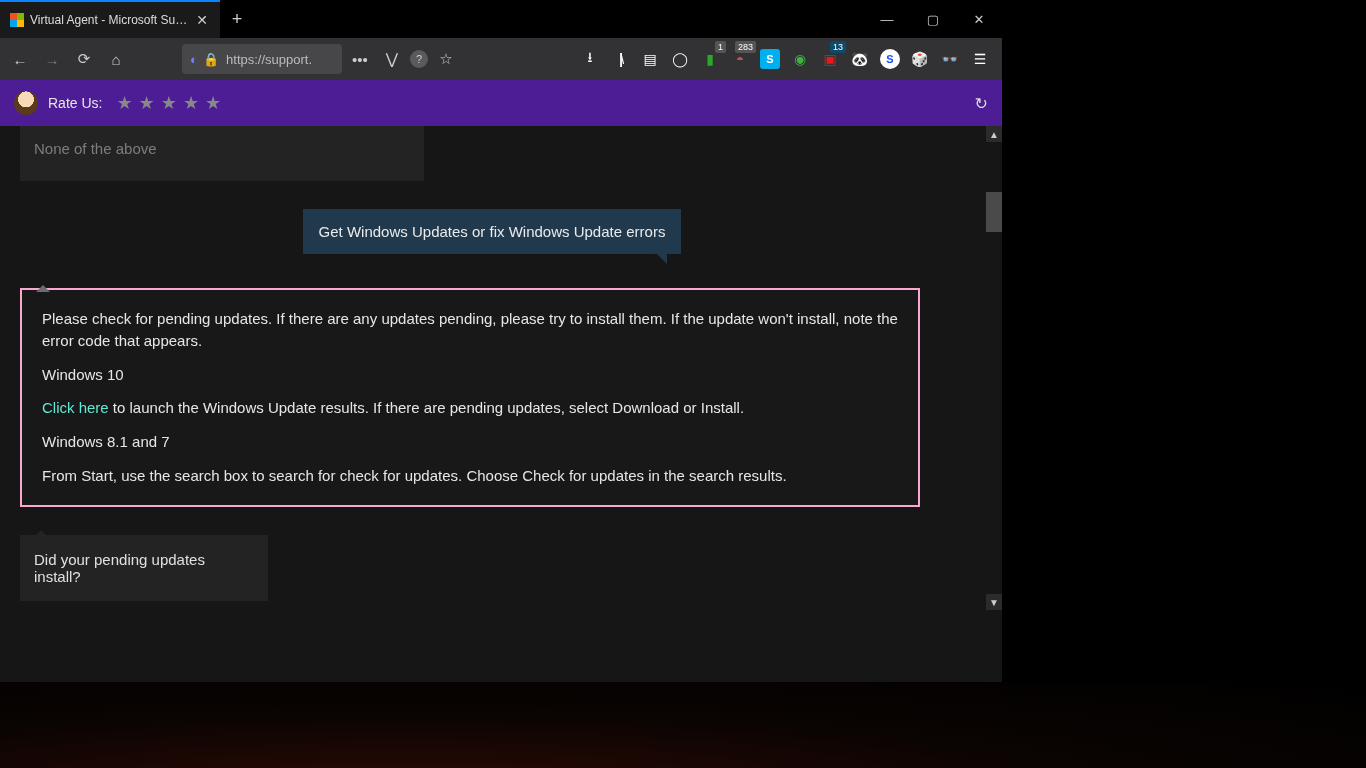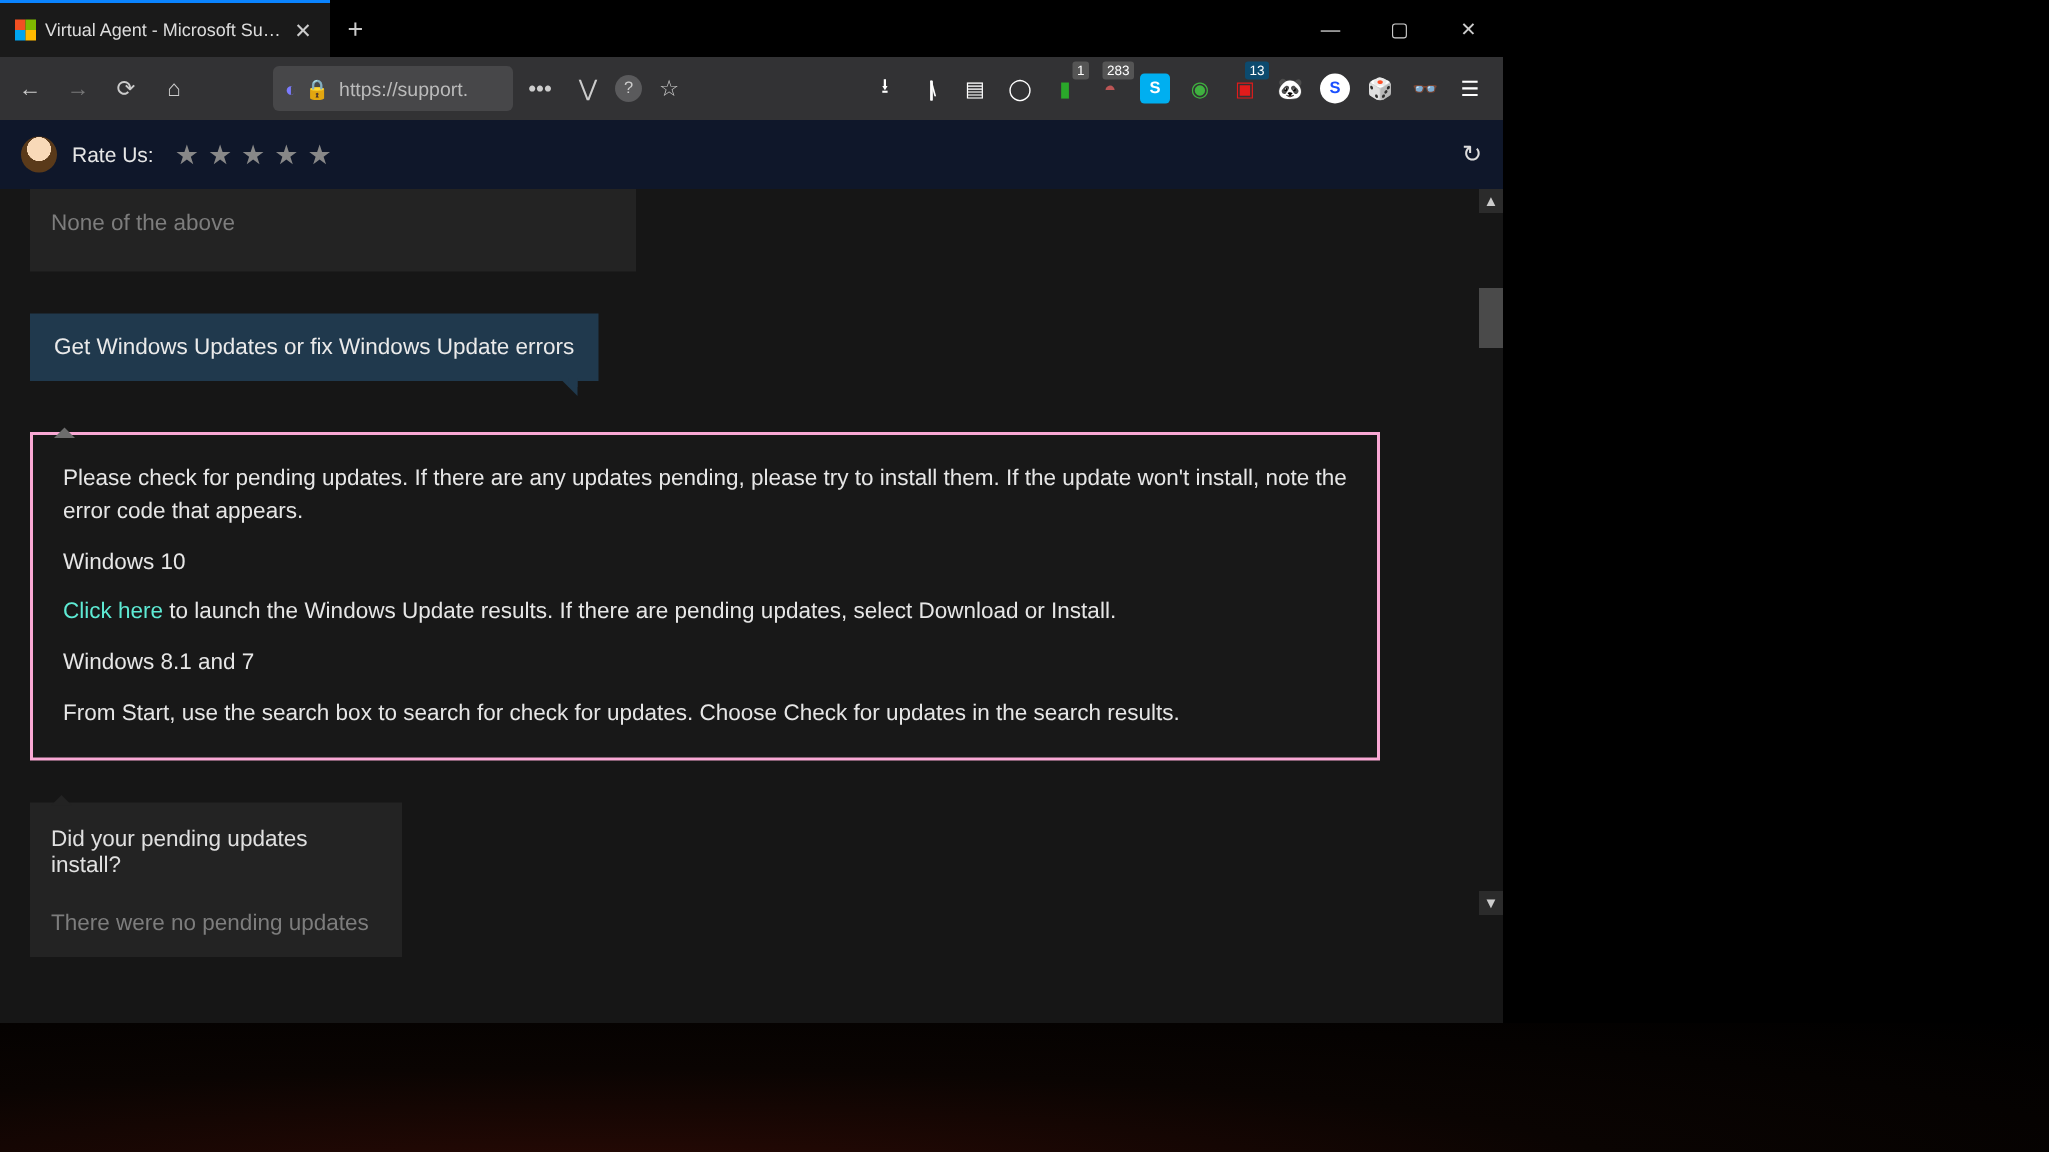--- a/index.html
+++ b/index.html
@@ -81,21 +81,21 @@
 .ext-row { display: flex; align-items: center; gap: 10px; margin-right: 6px; }
 .ext { width: 20px; height: 20px; display:flex; align-items:center; justify-content:center; font-size: 14px; position: relative; }
 .badge {
   position: absolute; top: -8px; right: -6px;
   background: #555; color: #fff; font-size: 9px;
   padding: 0 3px; border-radius: 2px; line-height: 12px;
 }
 .badge.red { background:#0c4a6e; }
 .ratebar {
   height: 46px;
-  background: #0f172a;
+  background: #4c1d95;
   display: flex; align-items: center;
   padding: 0 14px; gap: 10px;
 }
 .avatar {
   width: 24px; height: 24px; border-radius: 50%;
   background: radial-gradient(circle at 50% 35%, #f8d9b8 40%, #5a3a1a 41%);
 }
 .rate-label { font-size: 14px; color: #e6e6e6; }
 .stars { color: #888; font-size: 18px; letter-spacing: 6px; margin-left: 4px; }
 .refresh-ico { margin-left: auto; color: #ddd; font-size: 16px; }
@@ -112,21 +112,21 @@
   background: #232323;
   width: 404px;
   padding: 4px 0 14px 0;
   margin-bottom: 28px;
 }
 .bot-opt {
   padding: 10px 14px;
   color: #7d7d7d;
   font-size: 15px;
 }
-.user-bubble-row { display:flex; justify-content:flex-start; margin-bottom: 34px; position: relative; }
+.user-bubble-row { display:flex; justify-content:center; margin-bottom: 34px; position: relative; }
 .user-bubble {
   background: #20394d;
   color: #eaeaea;
   padding: 14px 16px;
   font-size: 15px;
   max-width: 420px;
   margin-right: 18px;
   position: relative;
 }
 .user-bubble::after{
@@ -261,18 +261,17 @@
           <a href="#">Click here</a><span> to launch the Windows Update results. If there are pending updates, select </span><span class="bold">Download</span><span> or </span><span class="bold">Install</span><span>.</span>
         </p>
         <p class="bold">Windows 8.1 and 7</p>
         <p style="margin-bottom:0">
           <span>From Start, use the search box to search for </span><span class="bold">check for updates</span><span>. Choose </span><span class="bold">Check for updates</span><span> in the search results.</span>
         </p>
       </div>
 
       <div class="bot-followup">
         <div class="followup-q">Did your pending updates install?</div>
-        <div class="followup-opt">There were no pending updates</div>
       </div>
     </div>
 
   </div>
 </div>
 
 </body></html>

